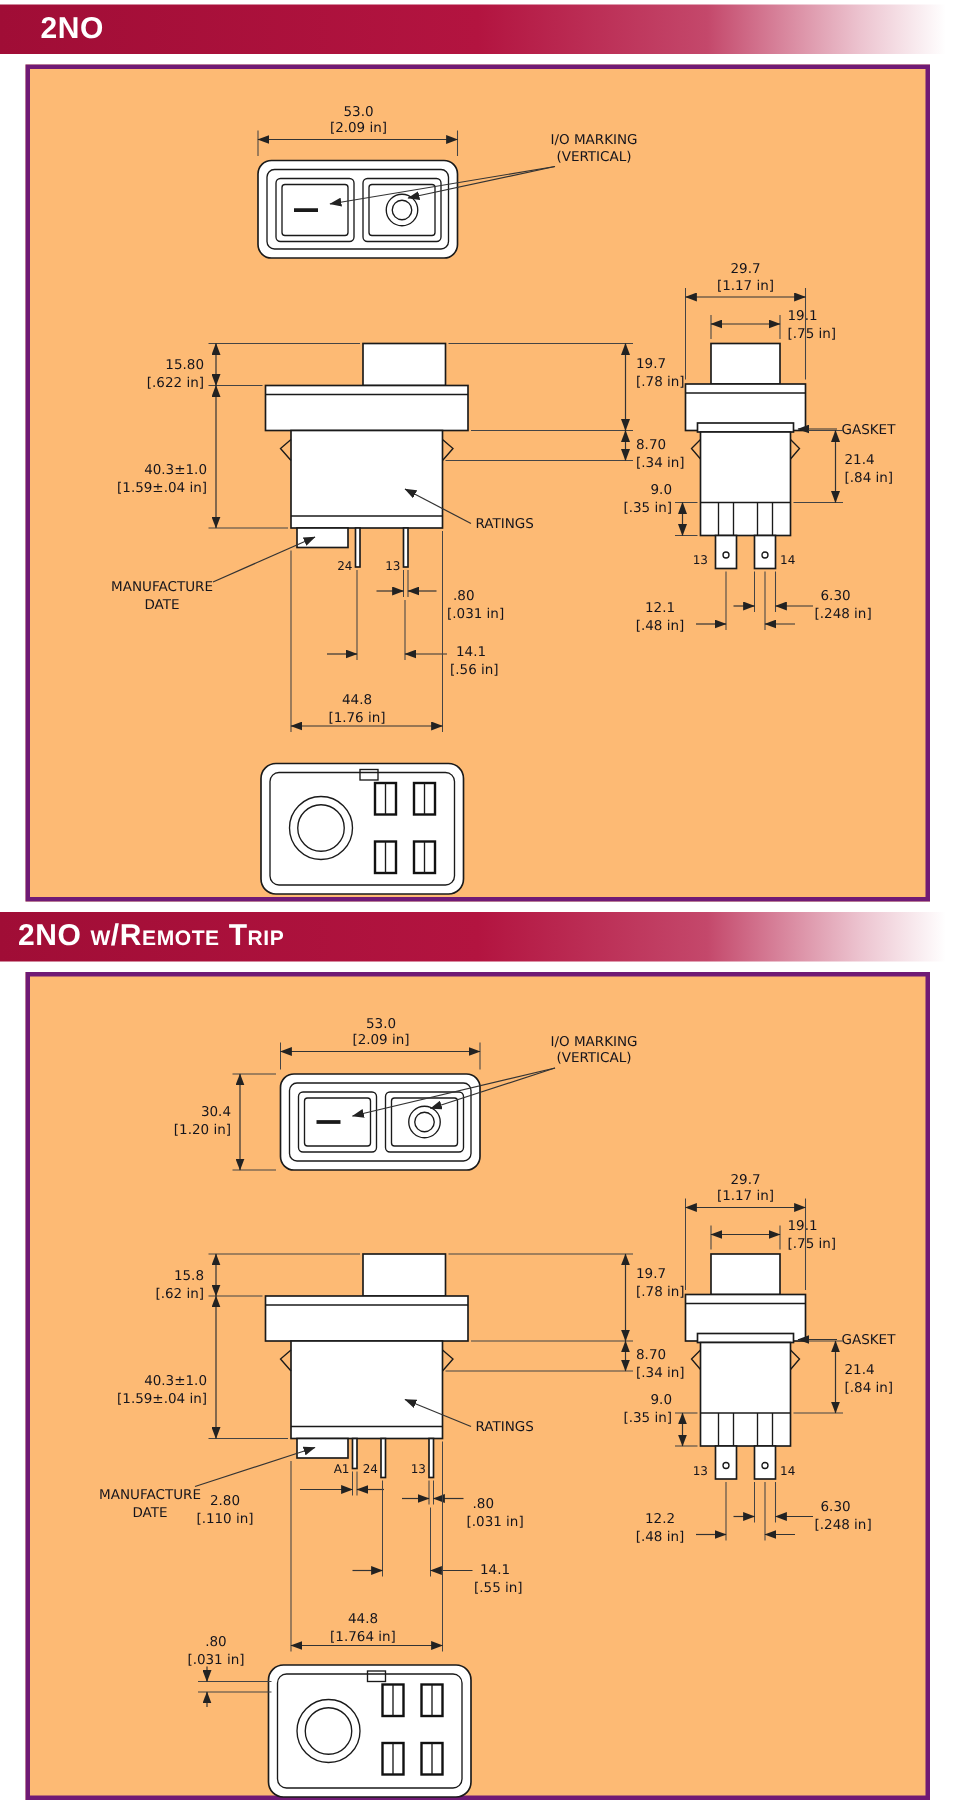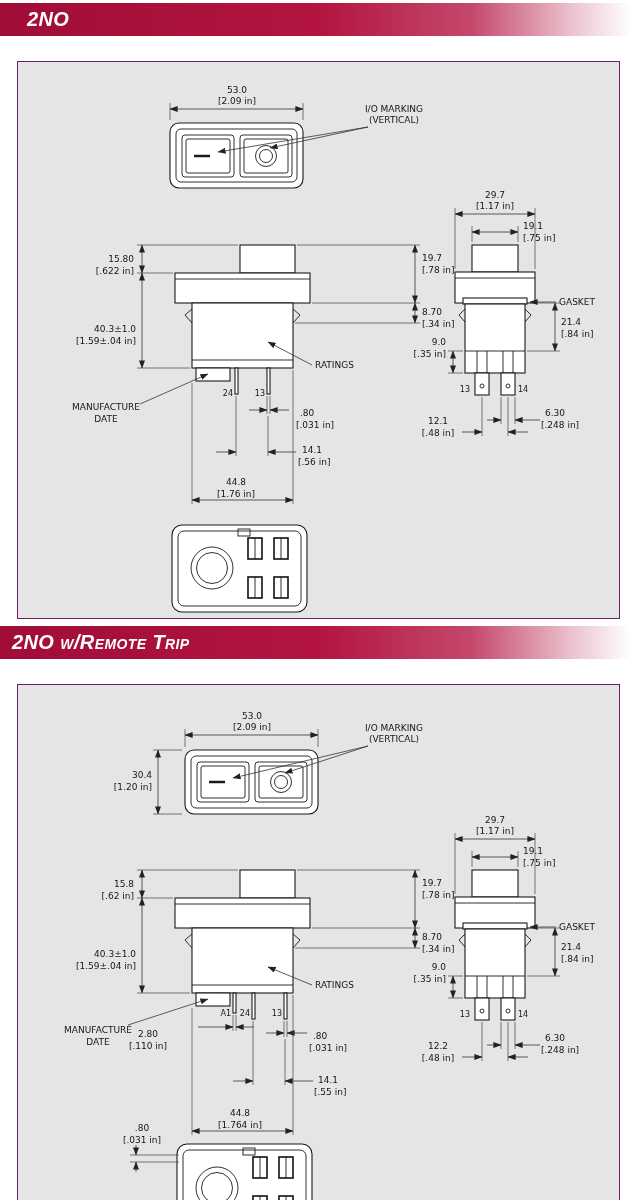--- a/index.html
+++ b/index.html
@@ -1,23 +1,23 @@
 <!DOCTYPE html>
 <html><head>
 <meta charset="utf-8">
 <style>
   * { margin:0; padding:0; box-sizing:border-box; }
   html,body { background:#fff; }
   body { width:637px; height:1200px; font-family:"Liberation Sans",sans-serif; overflow:hidden; }
   .banner { height:33px; margin-top:3px; display:flex; align-items:center; padding-left:27px;
-    background:linear-gradient(90deg,#a00d36 0%,#b31440 50%,#c4486b 74%,#ecc3cf 90%,#ffffff 99%);font-style:italic; }
+    background:linear-gradient(90deg,#a00d36 0%,#b31440 50%,#c4486b 74%,#ecc3cf 90%,#ffffff 99%); }
   .banner + .banner, .banner2 { margin-top:7px;padding-left:12px; }
   .banner-text { color:#fff; font-size:20px; font-weight:bold; font-variant:small-caps;
     letter-spacing:.4px; font-family:"Liberation Sans",sans-serif; }
-  .drawbox { margin:25px 17px 0; border:1px solid #701a75; background:#e5e5e5; }
+  .drawbox { margin:7px 17px 0; border:3px solid #701a75; background:#fdba74; }
   .drawbox svg { display:block; }
   
   .part  { fill:#fff; stroke:#1a1a1a; stroke-width:1.1; }
   .partl { fill:none; stroke:#1a1a1a; stroke-width:0.9; }
   .clip  { fill:#fff; stroke:#111;    stroke-width:1.6; }
   .mark  { stroke:#1a1a1a; stroke-width:2.5; }
   .thin  { fill:none; stroke:#444; stroke-width:0.7; }
   .dim   { fill:none; stroke:#333; stroke-width:0.8; }
   .t  { font-family:"DejaVu Sans",sans-serif; font-size:9px; fill:#14141c; }
   .ts { font-family:"DejaVu Sans",sans-serif; font-size:8px; fill:#14141c; }

